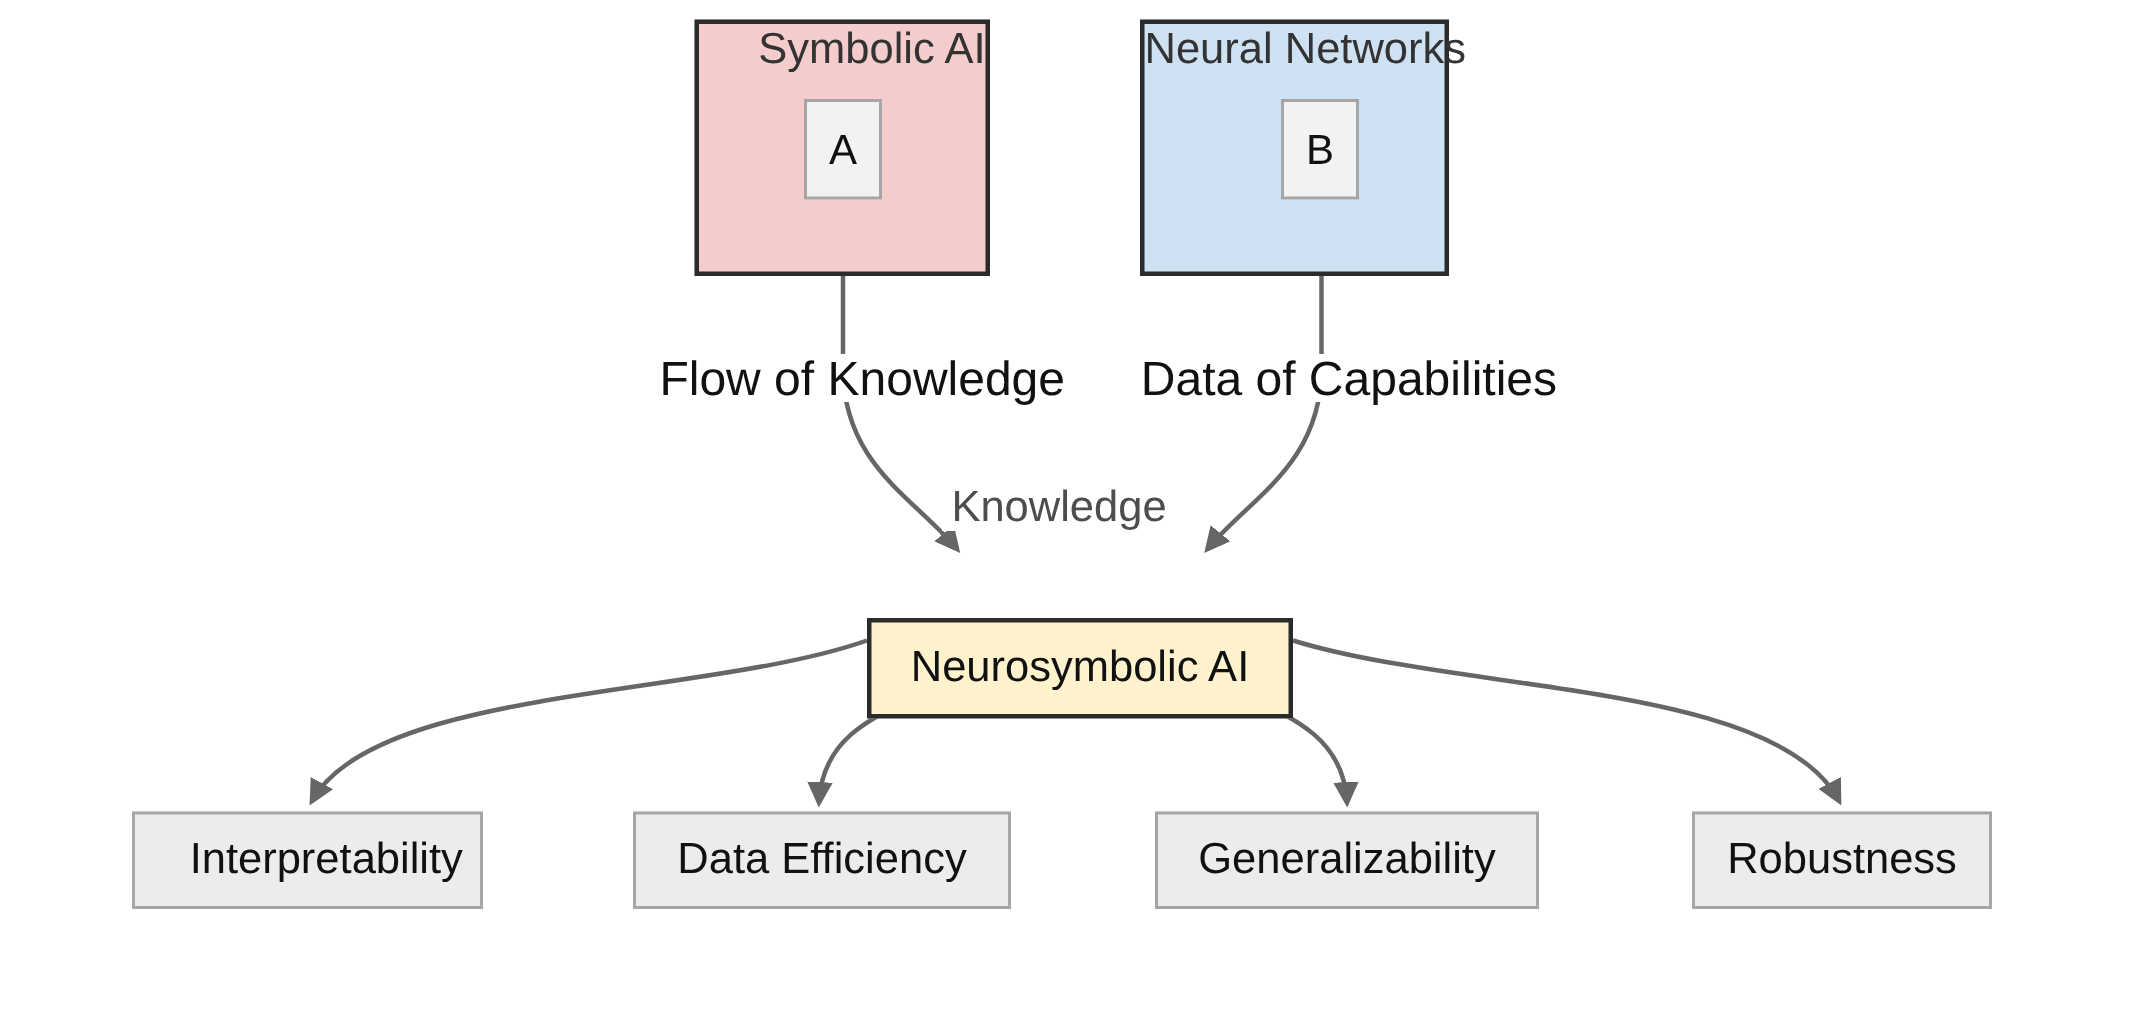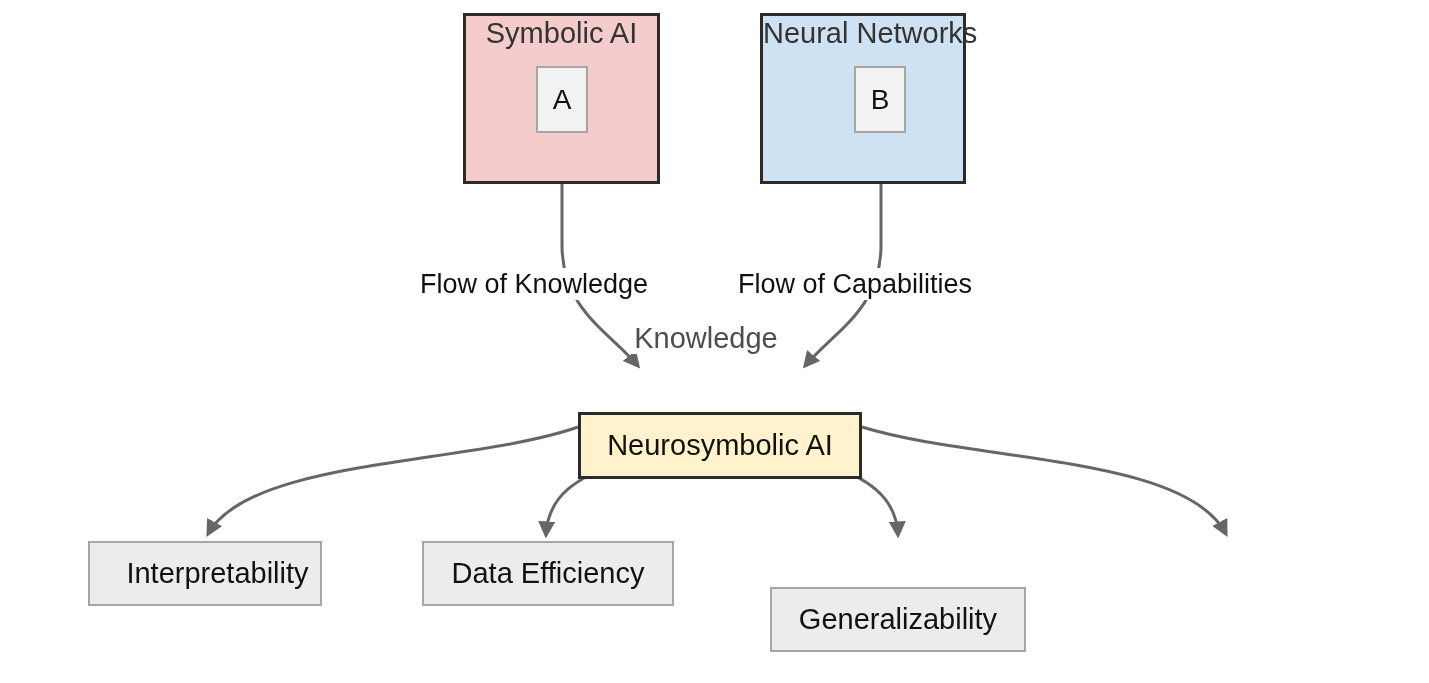--- a/index.html
+++ b/index.html
@@ -23,21 +23,21 @@
     stroke: #666666;
     stroke-width: 3;
     fill: none;
   }
 
   .subgraph {
     position: absolute;
     border: 3px solid #2b2b2b;
   }
   .subgraph-title {
-    text-align: center;
+    text-align: right;
     font-size: 29px;
     color: #333333;
     margin-top: 1px;
     white-space: nowrap;
   }
   .subgraph-symbolic { left: 463px; top: 13px; width: 197px; height: 171px; background: #f4cccc; }
   .subgraph-neural   { left: 760px; top: 13px; width: 206px; height: 171px; background: #cfe2f3; }
 
   .inner-node {
     position: absolute;
@@ -49,26 +49,25 @@
     color: #111111;
   }
   .inner-node-a { left: 70px; top: 50px; }
   .inner-node-b { left: 91px; top: 50px; }
 
   .edge-label {
     position: absolute;
     top: 236px;
     height: 32px;
     line-height: 32px;
-    text-align: left;
-    font-size: 27px;
+    text-align: right;
+    font-size: 32px;
     color: #111111;
     background: #ffffff;
     white-space: nowrap;
-    margin-top: 32px;
   }
   .edge-label-knowledge   { left: 420px; width: 290px; }
   .edge-label-capabilities{ left: 738px; width: 300px; }
 
   .advantages-label {
     position: absolute;
     left: 628px; top: 322px;
     width: 156px; height: 32px;
     line-height: 32px;
     text-align: center;
@@ -97,21 +96,21 @@
     height: 65px;
     background: #ececec;
     border: 2px solid #a6a6a6;
     display: flex; align-items: center; justify-content: center;
     font-size: 29px;
     color: #111111;
     white-space: nowrap;
   }
   .leaf-interpretability { left: 88px;   width: 234px; padding-left: 25px; }
   .leaf-data-efficiency  { left: 422px;  width: 252px; }
-  .leaf-generalizability { left: 770px;  width: 256px; margin-top: 46px; }
+  .leaf-generalizability { left: 770px;  width: 256px; }
   .leaf-robustness       { left: 1128px; width: 200px; }
 </style>
 </head>
 <body>
 
 <div class="canvas">
 
   <svg class="edges-layer" viewBox="0 0 1429 683" xmlns="http://www.w3.org/2000/svg">
     <defs>
       <marker id="arrow" viewBox="0 0 10 10" refX="8" refY="5" markerWidth="17" markerHeight="17" markerUnits="userSpaceOnUse" orient="auto">
@@ -135,34 +134,37 @@
 
   <div class="subgraph subgraph-neural">
     <div class="subgraph-title">Neural Networks</div>
     <div class="inner-node inner-node-b">
       <span>B</span>
     </div>
   </div>
 
   <div class="edge-label edge-label-knowledge">Flow of Knowledge</div>
 
-  <div class="edge-label edge-label-capabilities">Flow of Capabilities</div>
+  <div class="edge-label edge-label-capabilities">Data of Capabilities</div>
 
   <div class="advantages-label">Knowledge</div>
 
   <div class="node-neurosymbolic">
     <span>Neurosymbolic AI</span>
   </div>
 
   <div class="leaf-node leaf-interpretability">
     <span>Interpretability</span>
   </div>
 
   <div class="leaf-node leaf-data-efficiency">
     <span>Data Efficiency</span>
   </div>
 
   <div class="leaf-node leaf-generalizability">
     <span>Generalizability</span>
   </div>
 
+  <div class="leaf-node leaf-robustness">
+    <span>Robustness</span>
+  </div>
 
 </div>
 
 </body></html>

